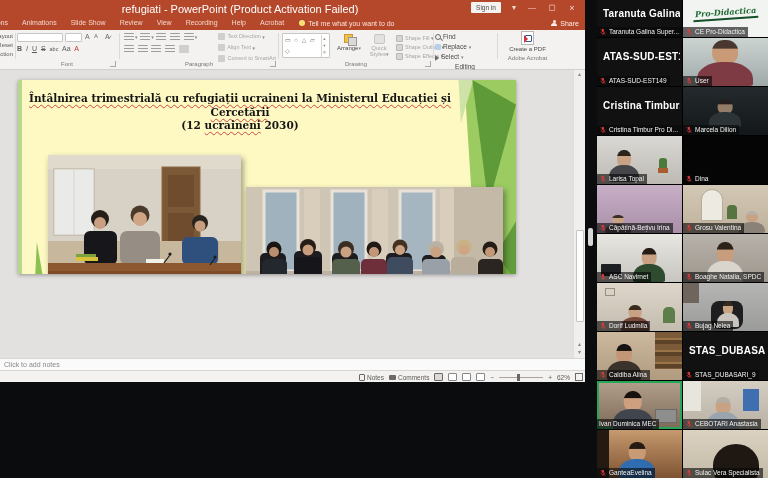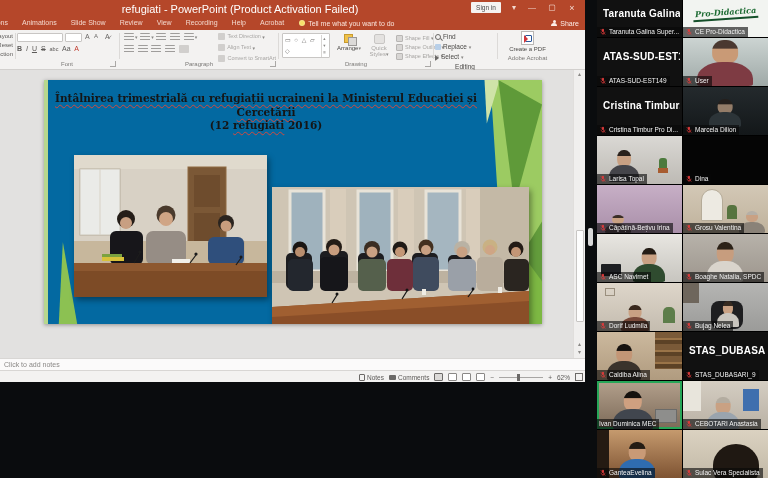--- a/index.html
+++ b/index.html
@@ -93,21 +93,21 @@
   #grp-pdf .lbl2 { font-size:6px; color:#4a4846; line-height:7px; }
 
   
   #canvas { position:absolute; left:0; top:70px; width:100%; height:288px; background:#e2e1e0; }
   #vscroll { position:absolute; right:0; top:0; width:12px; height:100%; background:#f0efee;
     border-left:1px solid #e0dedc; font-size:6px; color:#8a8886; text-align:center; }
   #vthumb { position:absolute; left:2px; top:160px; width:8px; height:92px; background:#fdfdfd;
     border:1px solid #c8c6c4; border-radius:1px; }
   #vs-bottom { position:absolute; bottom:2px; left:0; width:100%; line-height:8px; }
 
-  #slide { position:absolute; left:44px; top:10px; width:498px; height:244px; background:#0369a1;
+  #slide { position:absolute; left:18px; top:10px; width:498px; height:194px; background:#fef9c3;
     box-shadow:0 1px 4px rgba(0,0,0,.35); overflow:hidden; }
   #edge-strip { position:absolute; left:0; top:0; bottom:0; width:4px; background:#b7d78e; }
   .dec { position:absolute; pointer-events:none; }
   #dec-r { right:0; top:0; width:115px; height:272px; }
   #dec-r s { position:absolute; inset:0; }
   #dr1 { background:#9ccb62; clip-path:polygon(55% 0,100% 0,100% 100%,0 100%,62% 46%); }
   #dr2 { background:#cfe3a8; clip-path:polygon(50% 0,63% 0,52% 16%); }
   #dr3 { background:#5f9a39; clip-path:polygon(62% 0,100% 9%,76% 46%); }
   #dr4 { background:#639c3c; clip-path:polygon(100% 52%,100% 100%,30% 100%); }
   #dr5 { background:#7db843; clip-path:polygon(0 100%,55% 48%,100% 74%,100% 100%); }
@@ -323,21 +323,21 @@
         <s id="dr1"></s>
           <s id="dr2"></s>
           <s id="dr3"></s>
           <s id="dr4"></s>
           <s id="dr5"></s>
       </div>
       <i class="dec" id="dec-bl"></i>
 
       <div id="slide-title">
         <span class="sp">Întâlnirea trimestrială cu refugiații ucraineni la Ministerul Educației și Cercetării</span><br>
-        <span>(12 </span><span class="sp">refugiati</span><span> 2016)</span>
+        <span>(12 </span><span class="sp">ucraineni</span><span> 2030)</span>
       </div>
 
       <div class="photo" id="photo1">
         <svg viewBox="0 0 193 142" preserveAspectRatio="none">
           <rect width="193" height="142" fill="#d8d1c5"></rect>
           <rect width="193" height="14" fill="#e0dacd"></rect>
           <rect x="6" y="14" width="40" height="66" fill="#eceff0" stroke="#b5ad9e"></rect>
           <line x1="26" y1="14" x2="26" y2="80" stroke="#c9c2b3"></line>
           <rect x="6" y="14" width="40" height="66" fill="#e9e6de" opacity=".45"></rect>
           <rect x="114" y="12" width="38" height="86" fill="#7b5836" stroke="#8f6a42"></rect>

